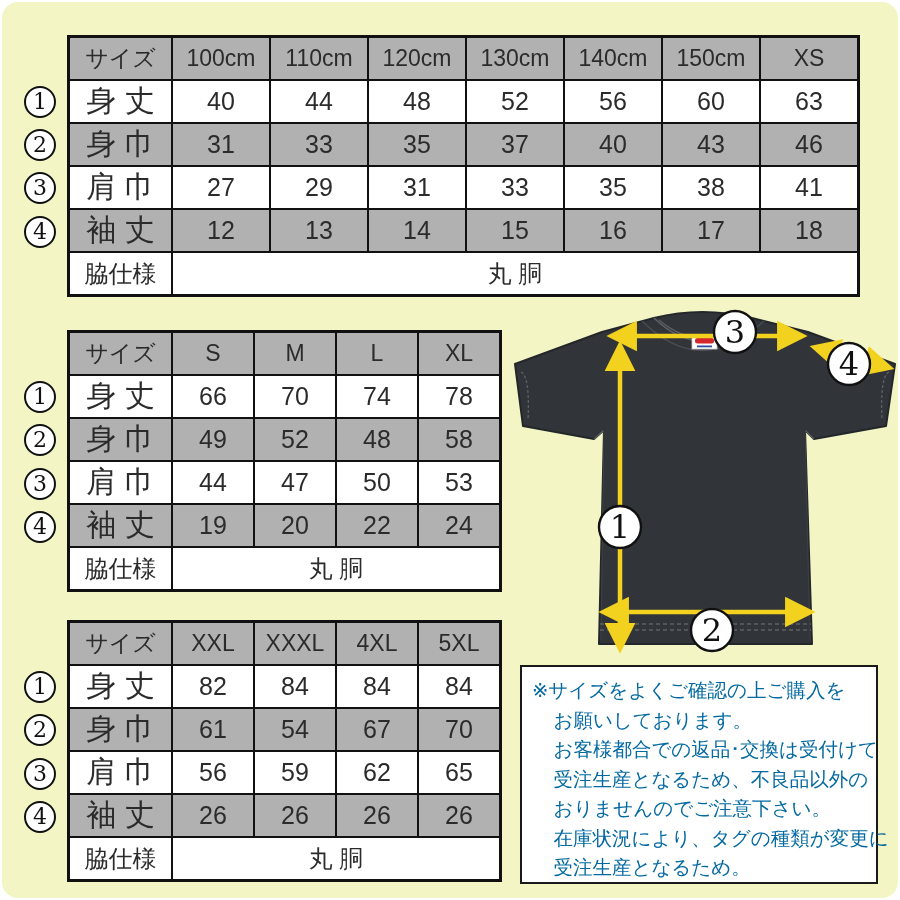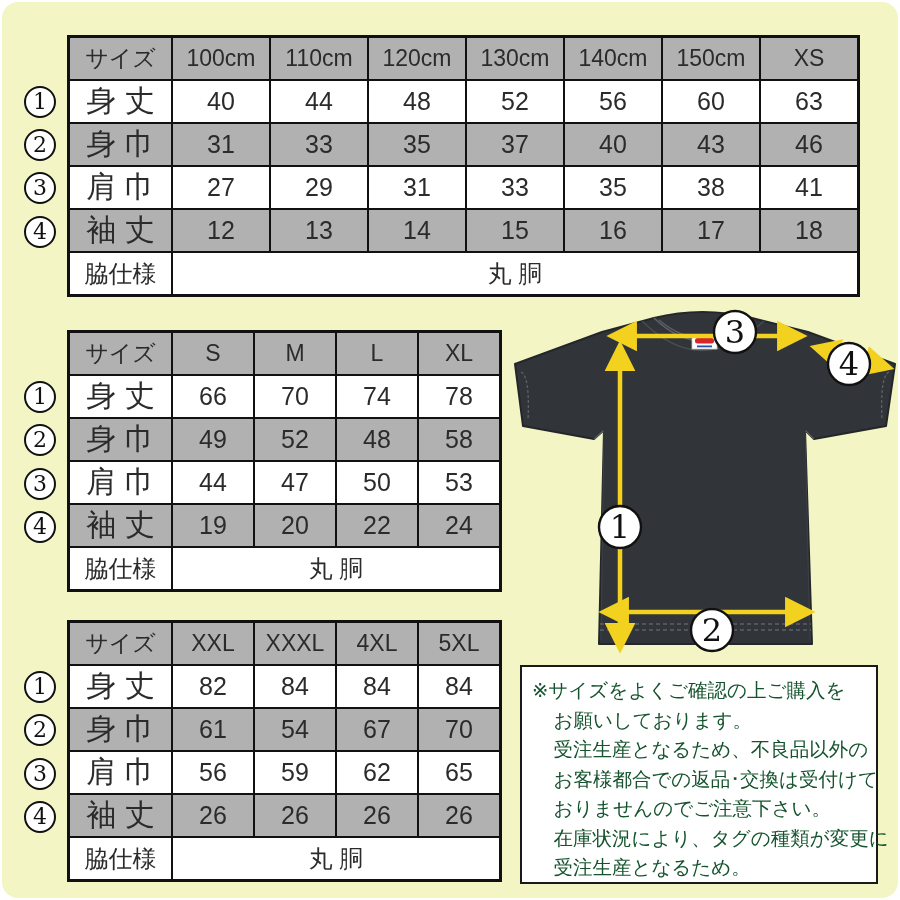--- a/index.html
+++ b/index.html
@@ -29,21 +29,21 @@
   .m0-0{top:84px}.m0-1{top:127px}.m0-2{top:170px}.m0-3{top:214px}
   .m1-0{top:379px}.m1-1{top:422px}.m1-2{top:466px}.m1-3{top:509px}
   .m2-0{top:669px}.m2-1{top:712px}.m2-2{top:756px}.m2-3{top:799px}
 
   
   #shirt-svg{position:absolute;left:500px;top:298px;width:400px;height:365px;}
 
   
   .note-box{position:absolute;left:518px;top:663px;width:358px;height:219px;background:#ffffff;
       border:2px solid #1a1a1a;box-sizing:border-box;padding:9px 6px 0 10px;}
-  .note-line{font-size:19.5px;line-height:29.5px;color:#14532d;white-space:nowrap;}
+  .note-line{font-size:19.5px;line-height:29.5px;color:#0369a1;white-space:nowrap;}
   .note-line:not(:first-child){padding-left:1.1em;}
 </style>
 </head>
 <body>
 
 <div class="canvas">
 
   <div id="table-0" class="tbl-wrap">
       <table class="size-table">
         <thead>
@@ -268,20 +268,20 @@
     </g>
     <g>
       <circle cx="347" cy="64" r="21" fill="#fff" stroke="#111" stroke-width="2.4"></circle>
       <text x="347" y="75" text-anchor="middle" font-family="DejaVu Serif, Liberation Serif, serif" font-size="32" fill="#111">4</text>
     </g>
   </svg>
 
   <div class="note-box" id="note-box">
       <div class="note-line">※サイズをよくご確認の上ご購入を</div>
       <div class="note-line">お願いしております。</div>
+      <div class="note-line">お客様都合での返品･交換は受付けて</div>
       <div class="note-line">受注生産となるため、不良品以外の</div>
-      <div class="note-line">お客様都合での返品･交換は受付けて</div>
       <div class="note-line">おりませんのでご注意下さい。</div>
       <div class="note-line">在庫状況により、タグの種類が変更に</div>
       <div class="note-line">受注生産となるため。</div>
     </div>
 
 </div>
 
 </body></html>

